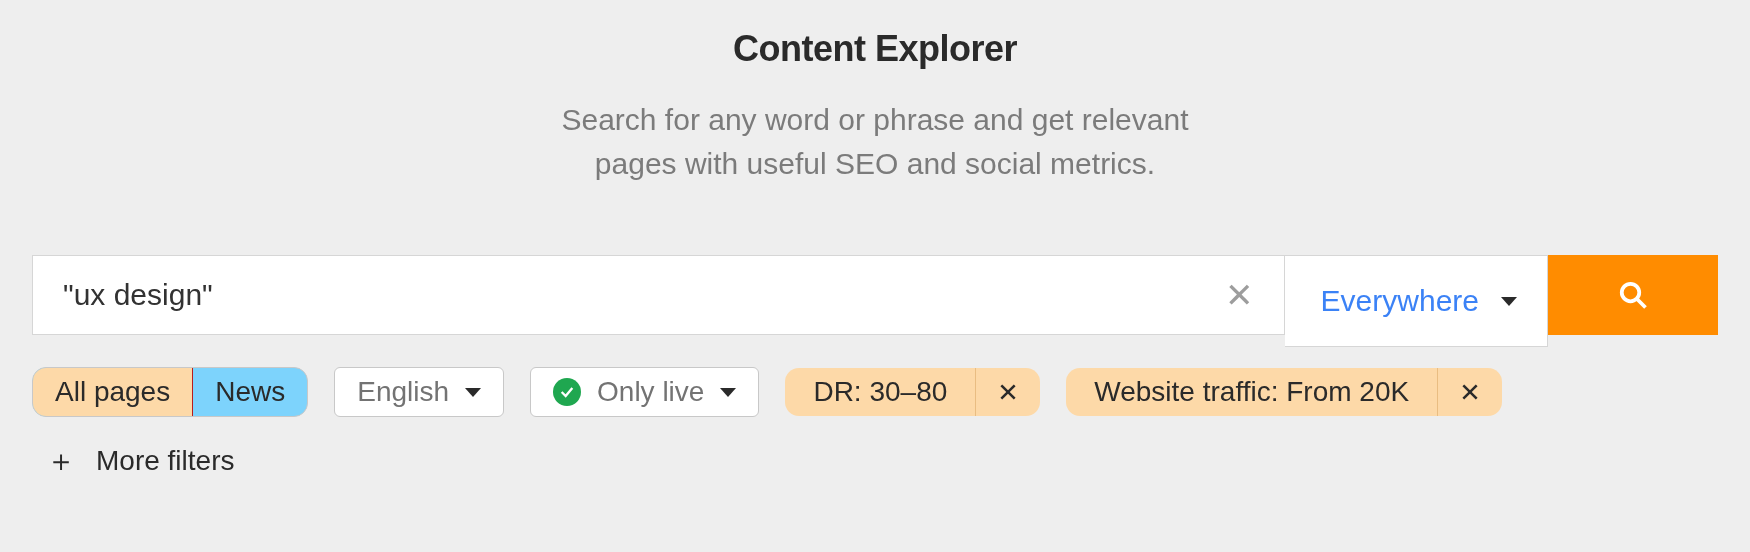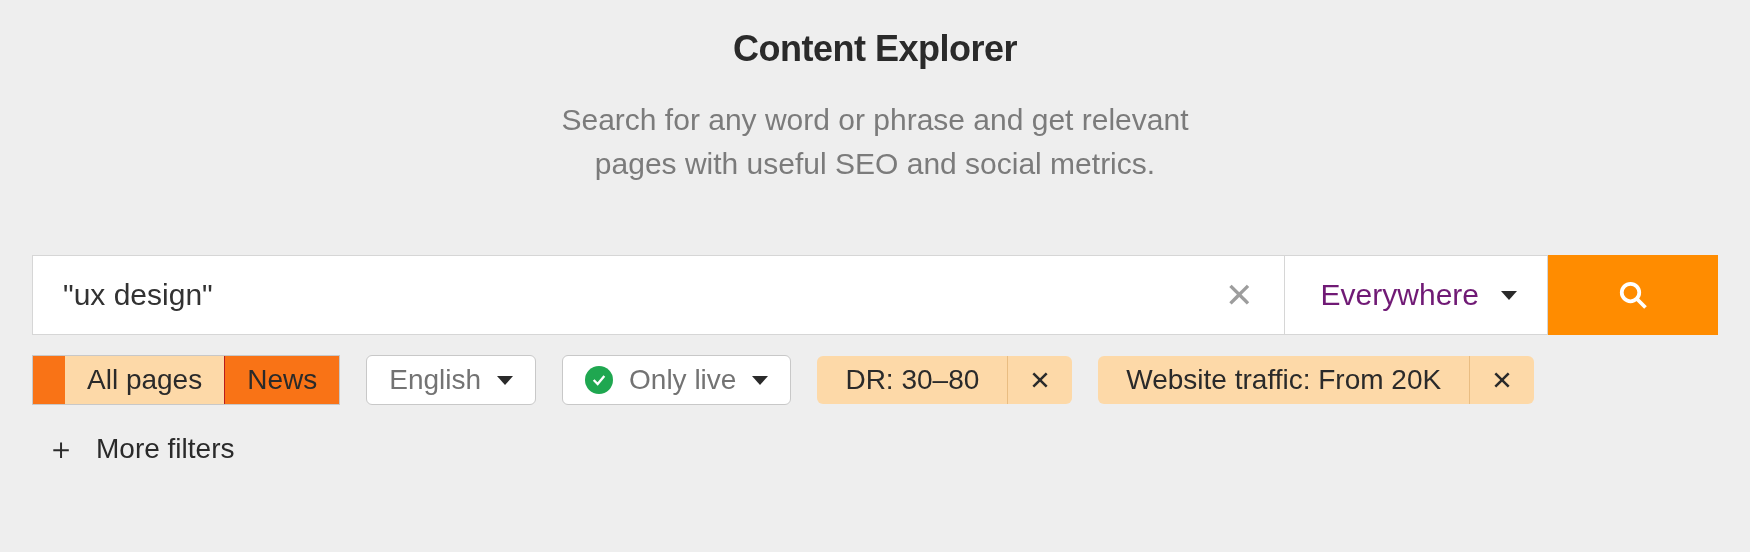--- a/index.html
+++ b/index.html
@@ -54,24 +54,24 @@
     line-height: 1;
     cursor: pointer;
     padding: 0 6px;
   }
   .scope-select {
     background: #ffffff;
     border: 1px solid #d6d6d6;
     border-left: none;
     display: flex;
     align-items: center;
-    height: 80px;
+    height: 92px;
     padding: 0 30px 0 36px;
     font-size: 30px;
-    color: #701a75;
+    color: #3b82f6;
     cursor: pointer;
     gap: 22px;
   }
   .scope-select .caret {
     width: 0; height: 0;
     border-left: 8px solid transparent;
     border-right: 8px solid transparent;
     border-top: 9px solid #2a2a2a;
   }
   .search-btn {
@@ -89,24 +89,23 @@
     display: flex;
     align-items: center;
     gap: 26px;
     margin: 20px 32px 0 32px;
     flex-wrap: wrap;
   }
 
   .seg {
     display: flex;
     border: 1px solid #c8c8c8;
-    border-radius: 0;
+    border-radius: 14px;
     overflow: hidden;
-    background: #f97316;
-    padding-left: 32px;
+    background: #7dd3fc;
   }
   .seg-item {
     padding: 8px 22px;
     font-size: 28px;
     color: #2a2a2a;
     cursor: pointer;
   }
   .seg-item + .seg-item { border-left: 1px solid #b91c1c; }
   .seg-item.active { background: #fdd9a8; }
 
@@ -134,21 +133,21 @@
     border-radius: 50%;
     display: flex;
     align-items: center;
     justify-content: center;
   }
   .check-icon svg { width: 16px; height: 16px; stroke: #fff; stroke-width: 3.5; fill: none; }
 
   .chip {
     display: flex;
     align-items: stretch;
-    border-radius: 6px;
+    border-radius: 14px;
     overflow: hidden;
     background: #fdd9a8;
     font-size: 28px;
     color: #2a2a2a;
   }
   .chip-label {
     padding: 8px 28px;
     cursor: pointer;
   }
   .chip-close {

